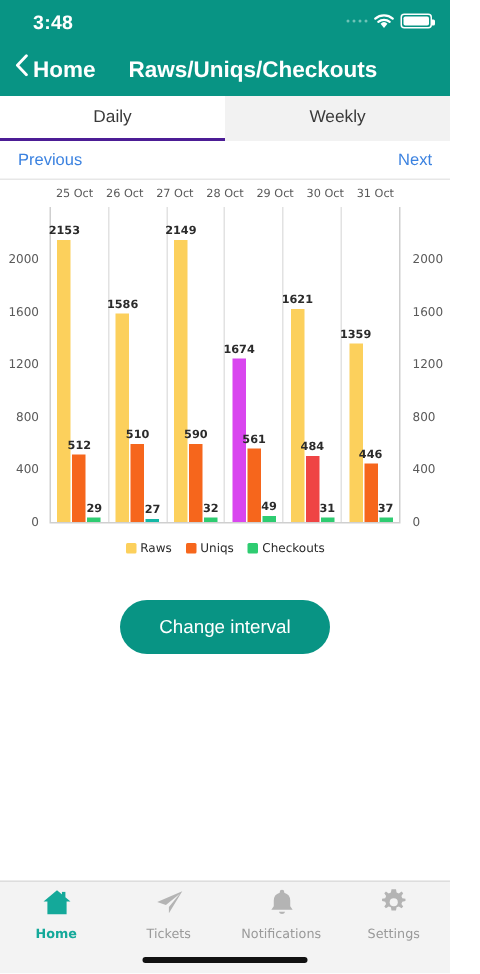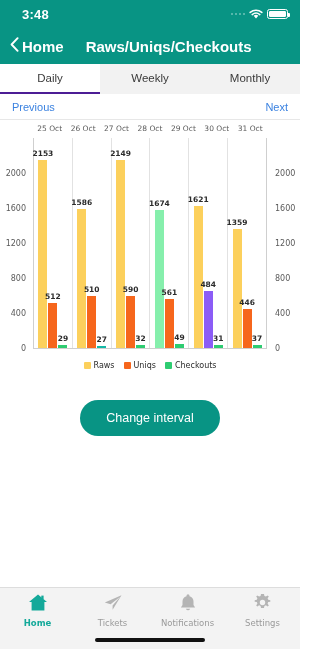--- a/index.html
+++ b/index.html
@@ -160,21 +160,20 @@
           </svg>
       </span>
       <span class="back-label">Home</span>
     </div>
     <div class="nav-title">Raws/Uniqs/Checkouts</div>
   </div>
 
   <div class="tabstrip">
     <div class="tab active">Daily</div>
     <div class="tab">Weekly</div>
-    <div class="tab">Monthly</div>
   </div>
 
   <div class="daterow">
     <span class="link">Previous</span>
     <span class="link">Next</span>
   </div>
 
   <div class="chart-wrap">
     <div class="xlabels" id="xlabels">
         <span>25 Oct</span>
@@ -229,35 +228,35 @@
             <span class="v">2149</span>
           </div>
           <div class="bar" style="height: 51.625px; background: rgb(246, 102, 28);">
             <span class="v">590</span>
           </div>
           <div class="bar" style="height: 2.8px; background: rgb(46, 204, 113);">
             <span class="v">32</span>
           </div>
         </div>
         <div class="gridcol">
-          <div class="bar" style="height: 138px; background: #86efac;">
+          <div class="bar" style="height: 109px; background: #d946ef;">
             <span class="v">1674</span>
           </div>
           <div class="bar" style="height: 49.0875px; background: rgb(246, 102, 28);">
             <span class="v">561</span>
           </div>
           <div class="bar" style="height: 4.2875px; background: rgb(46, 204, 113);">
             <span class="v">49</span>
           </div>
         </div>
         <div class="gridcol">
           <div class="bar" style="height: 141.838px; background: rgb(252, 208, 92);">
             <span class="v">1621</span>
           </div>
-          <div class="bar" style="height: 57px; background: #8b5cf6;">
+          <div class="bar" style="height: 44px; background: #ef4444;">
             <span class="v">484</span>
           </div>
           <div class="bar" style="height: 2.7125px; background: rgb(46, 204, 113);">
             <span class="v">31</span>
           </div>
         </div>
         <div class="gridcol">
           <div class="bar" style="height: 118.912px; background: rgb(252, 208, 92);">
             <span class="v">1359</span>
           </div>

